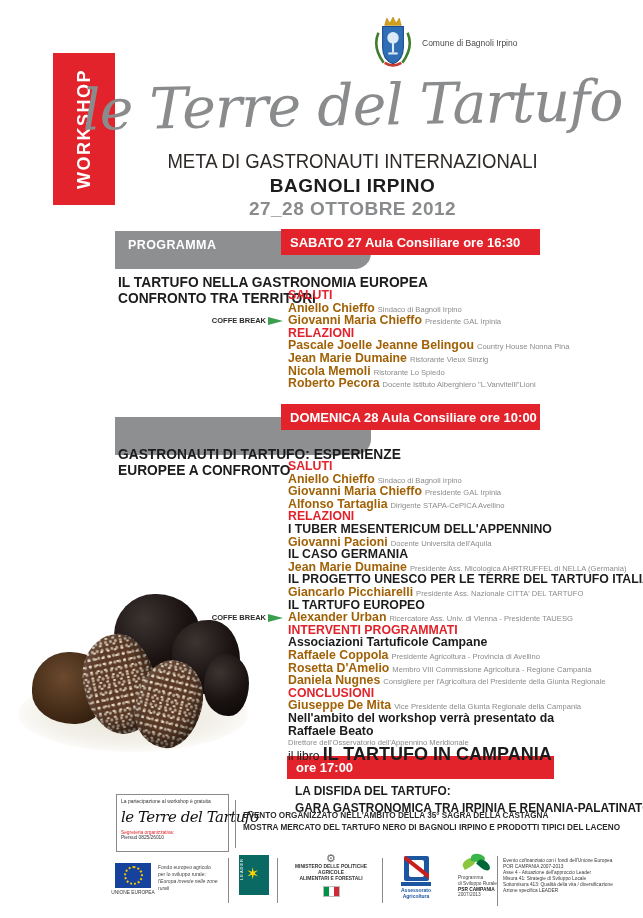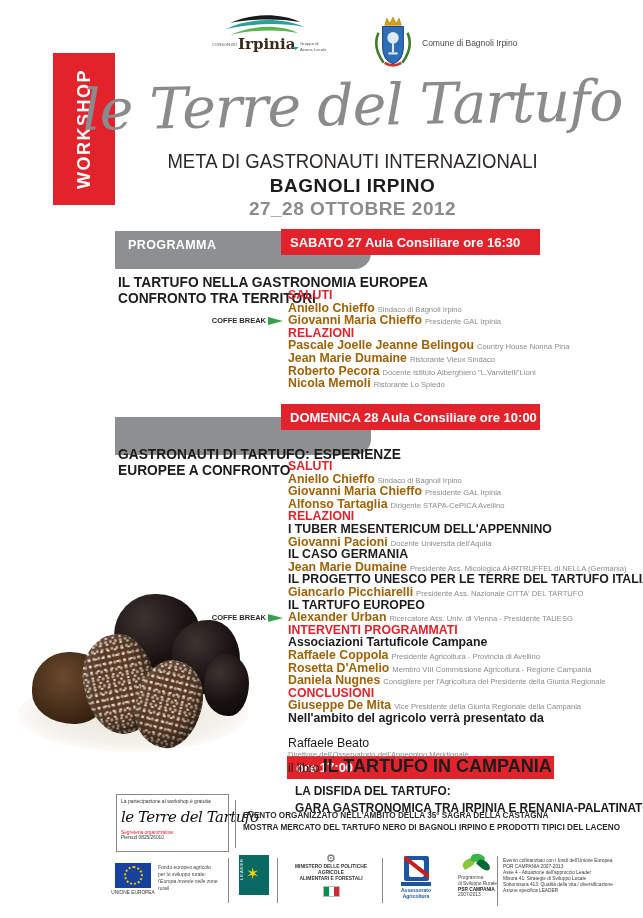--- a/index.html
+++ b/index.html
@@ -53,21 +53,21 @@
   .k-topic .pl-text{color:#1c1c1c;}
   .pl-name{font-weight:bold;font-size:12.3px;color:#a16207;}
   .pl-role{font-size:7.6px;color:#8b8b8b;margin-left:3px;}
   .coffee{position:absolute;right:100%;top:1px;margin-right:5px;font-size:7.5px;font-weight:bold;color:#2b2b2b;
     display:flex;align-items:center;gap:2px;white-space:nowrap;}
   .coffee .arrow{width:0;height:0;border-left:15px solid #3b9e4e;border-top:4px solid transparent;border-bottom:4px solid transparent;}
 
   
   .book-block{position:absolute;left:288px;top:712px;z-index:3;white-space:nowrap;}
   .book-intro{font-size:12.3px;font-weight:bold;line-height:13px;}
-  .book-author{font-size:12.3px;font-weight:normal;line-height:13px;margin-top:12px;}
+  .book-author{font-size:12.3px;font-weight:bold;line-height:13px;}
   .book-role{font-size:7.6px;color:#8b8b8b;line-height:9px;}
   .book-line{font-size:12px;line-height:14px;}
   .book-line b{font-size:18px;}
 
   
   .truffles{position:absolute;left:22px;top:552px;width:222px;height:206px;}
   .cloth{position:absolute;left:-4px;top:124px;width:230px;height:76px;border-radius:50%;
     background:radial-gradient(ellipse at center,#e6e2d6 0%,#f3f1ea 55%,#ffffff 78%);}
   .blob{position:absolute;}
   .b-dark{background:radial-gradient(circle at 35% 30%,#3c3431 0%,#191211 55%,#0a0706 100%);}
@@ -126,32 +126,20 @@
 </style>
 </head>
 <body>
 
 <div id="poster">
 
   <div class="workshop-banner">
     <span>WORKSHOP</span>
   </div>
 
-  <div class="irpinia-logo">
-    <svg width="135" height="44" viewBox="0 0 135 44">
-      <path d="M30 11 C52 1 80 1 100 10 C78 6 50 7 30 11 Z" fill="#1a1a1a"></path>
-      <path d="M26 17 C50 5 84 6 104 15 C80 10 46 12 26 17 Z" fill="#2aa198"></path>
-      <path d="M30 23 C54 12 82 13 98 21 C78 17 48 18 30 23 Z" fill="#5cb44e"></path>
-      <text x="12" y="34" font-size="4.2" fill="#555" font-family="Liberation Sans, sans-serif">CONSORZIO</text>
-      <text x="38" y="37" font-size="15" font-weight="bold" fill="#3a2a1a" font-family="DejaVu Serif, serif">Irpinia</text>
-      <path d="M92 35 L99 35 L95.5 38 Z" fill="#2aa198"></path>
-      <text x="100" y="33" font-size="4.2" fill="#555" font-family="Liberation Sans, sans-serif">Gruppo di</text>
-      <text x="100" y="39" font-size="4.2" fill="#555" font-family="Liberation Sans, sans-serif">Azione Locale</text>
-    </svg>
-  </div>
 
   <div class="comune-logo">
     <svg width="42" height="52" viewBox="0 0 40 50">
       <path d="M6 16 Q0 30 11 45" stroke="#3f7d2c" stroke-width="2.5" fill="none"></path>
       <path d="M34 16 Q40 30 29 45" stroke="#3f7d2c" stroke-width="2.5" fill="none"></path>
       <path d="M12 9 L14 2 L17 7 L20 1 L23 7 L26 2 L28 9 Z" fill="#d4a017" stroke="#a87a0a" stroke-width=".5"></path>
       <path d="M10 10 H30 V30 Q30 42 20 46 Q10 42 10 30 Z" fill="#2f6db5" stroke="#1a4a8a"></path>
       <circle cx="20" cy="21" r="5.5" fill="#dce9f7"></circle>
       <rect x="19" y="26" width="2" height="9" fill="#dce9f7"></rect>
       <rect x="15.5" y="35" width="9" height="2" fill="#dce9f7"></rect>
@@ -194,29 +182,29 @@
       <div class="prog-line k-label">
         
         <span class="pl-text">RELAZIONI</span>
       </div>
       <div class="prog-line k-person">
         
         <span class="pl-name">Pascale Joelle Jeanne Belingou</span><span class="pl-role">Country House Nonna Pina</span>
       </div>
       <div class="prog-line k-person">
         
-        <span class="pl-name">Jean Marie Dumaine</span><span class="pl-role">Ristorante Vieux Sindaco</span>
+        <span class="pl-name">Jean Marie Dumaine</span><span class="pl-role">Ristorante Vieux Sinzig</span>
+      </div>
+      <div class="prog-line k-person">
+        
+        <span class="pl-name">Nicola Memoli</span><span class="pl-role">Ristorante Lo Spiedo</span>
       </div>
       <div class="prog-line k-person">
         
         <span class="pl-name">Roberto Pecora</span><span class="pl-role">Docente Istituto Alberghiero "L.Vanvitelli"Lioni</span>
-      </div>
-      <div class="prog-line k-person">
-        
-        <span class="pl-name">Nicola Memoli</span><span class="pl-role">Ristorante Lo Spiedo</span>
       </div>
     </div>
 
   <div class="gray-bar empty"></div>
   <div class="red-bar domenica">DOMENICA 28 Aula Consiliare ore 10:00</div>
 
   <div class="section-heading s2">
     <div>GASTRONAUTI DI TARTUFO: ESPERIENZE</div>
     <div>EUROPEE A CONFRONTO</div>
   </div>
@@ -311,21 +299,21 @@
     <div class="cloth"></div>
     <div class="blob b-brown r1" style="left:10px;top:100px;width:78px;height:72px;"></div>
     <div class="blob b-dark r1" style="left:92px;top:42px;width:86px;height:82px;"></div>
     <div class="blob b-dark r2" style="left:150px;top:68px;width:68px;height:74px;"></div>
     <div class="blob b-dark r1" style="left:182px;top:102px;width:45px;height:62px;"></div>
     <div class="blob b-slice r2" style="left:62px;top:82px;width:72px;height:100px;transform:rotate(-12deg);"></div>
     <div class="blob b-slice r1" style="left:114px;top:108px;width:66px;height:88px;transform:rotate(14deg);"></div>
   </div>
 
   <div class="book-block">
-    <div class="book-intro">Nell'ambito del agricolo verrà presentato da</div>
+    <div class="book-intro">Nell'ambito del workshop verrà presentato da</div>
     <div class="book-author">Raffaele Beato</div>
     <div class="book-role">Direttore dell'Osservatorio dell'Appennino Meridionale</div>
     <div class="book-line"><span>il libro </span><b>IL TARTUFO IN CAMPANIA</b></div>
   </div>
 
   <div class="red-bar ore">ore 17:00</div>
   <div class="disfida-heading">
     <div>LA DISFIDA DEL TARTUFO:</div>
     <div>GARA GASTRONOMICA TRA IRPINIA E RENANIA-PALATINATO</div>
   </div>

